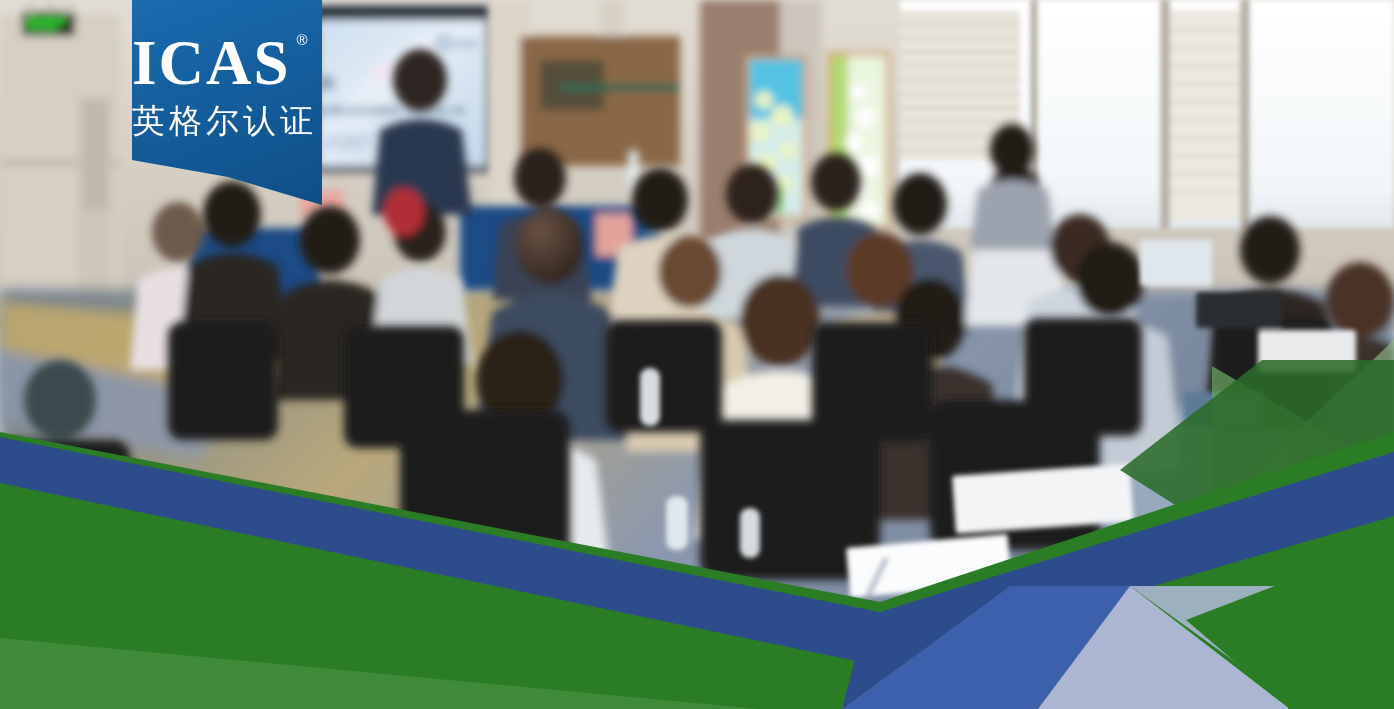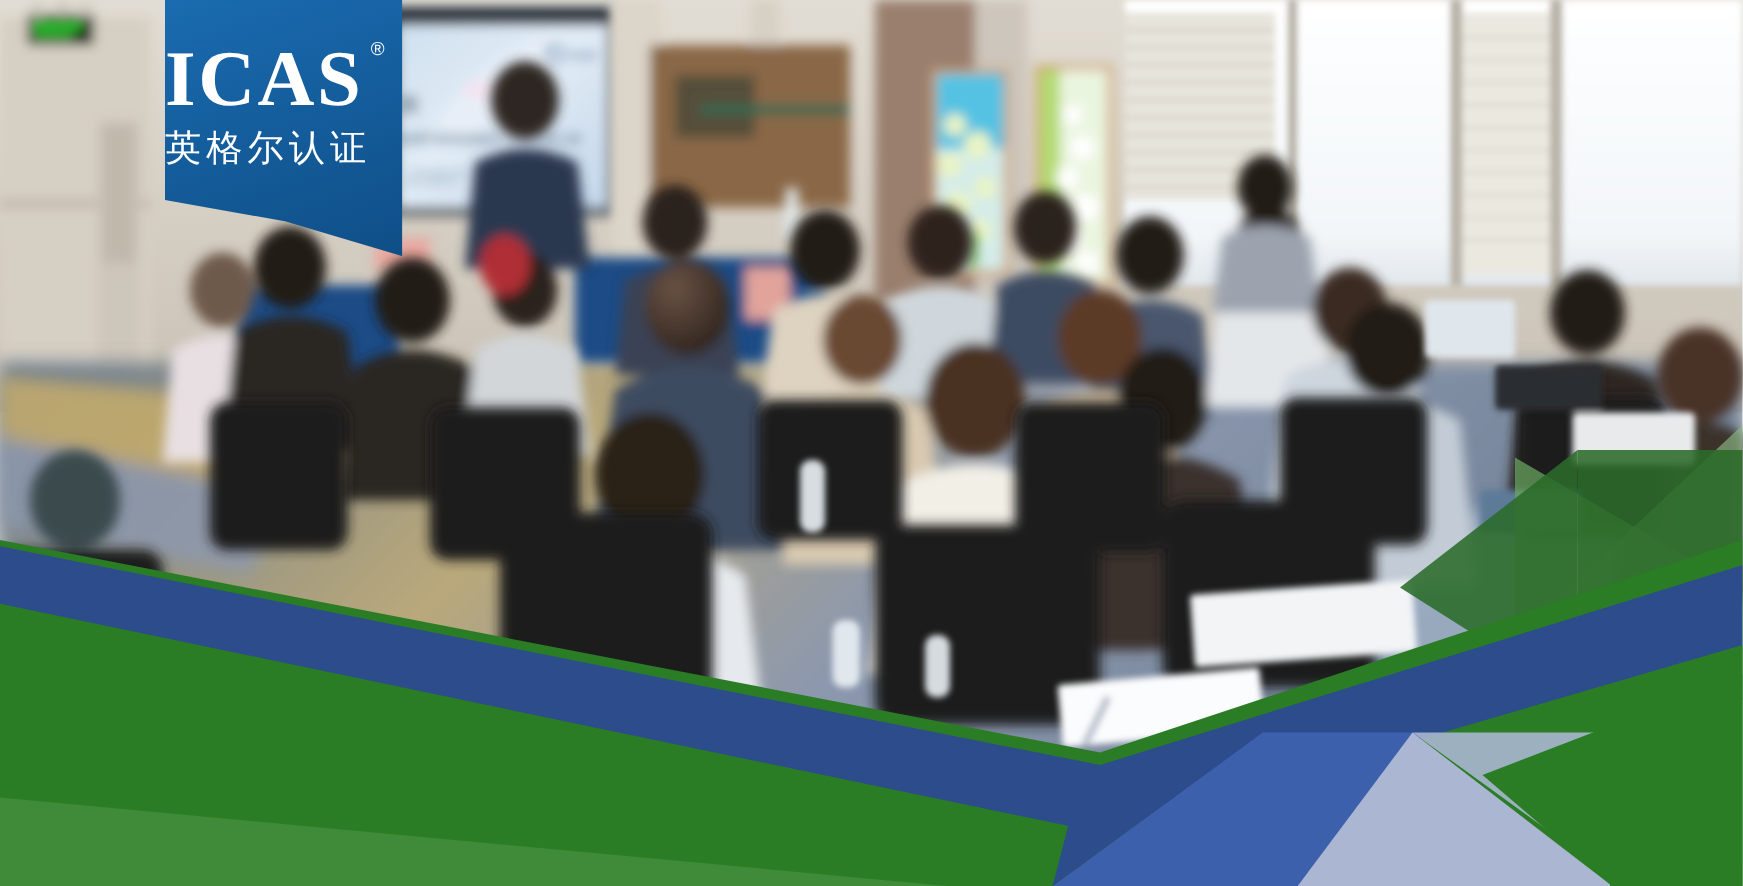--- a/index.html
+++ b/index.html
@@ -74,21 +74,21 @@
     font-size: 15px;
     line-height: 1;
     font-family: "Liberation Sans", sans-serif;
     color: #ffffff;
   }
 
   #logo-cn {
     display: block;
     margin-top: 5px;
     font-family: Liberation Sans, sans-serif;
-    font-size: 29px;
+    font-size: 33px;
     letter-spacing: 4px;
     font-weight: 500;
     color: #ffffff;
   }
 
   
   #geo {
     position: absolute;
     inset: 0;
     z-index: 4;

